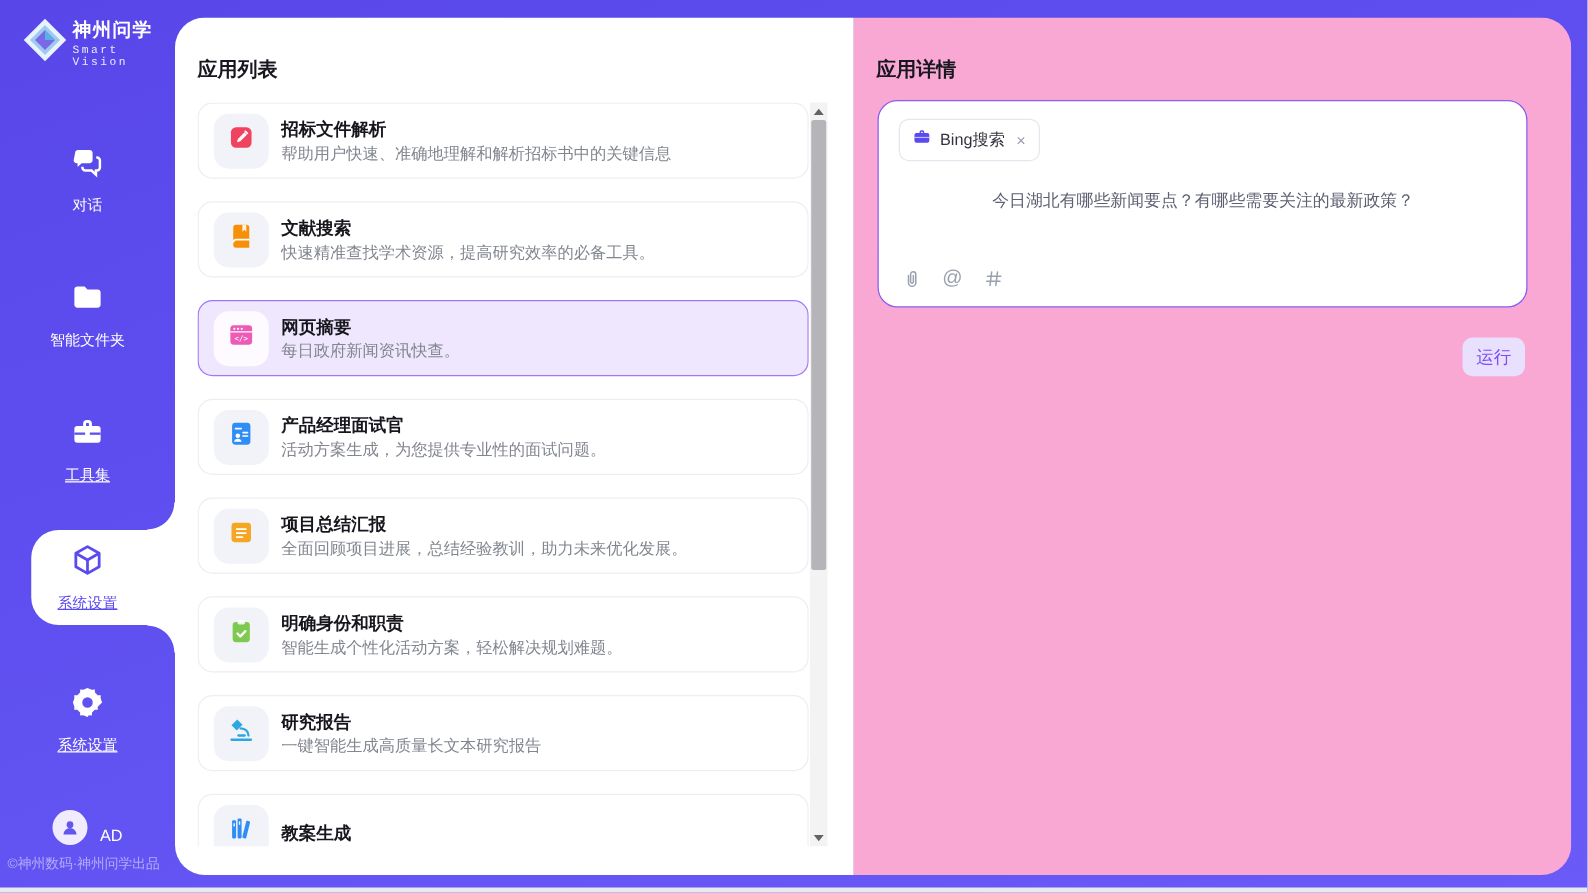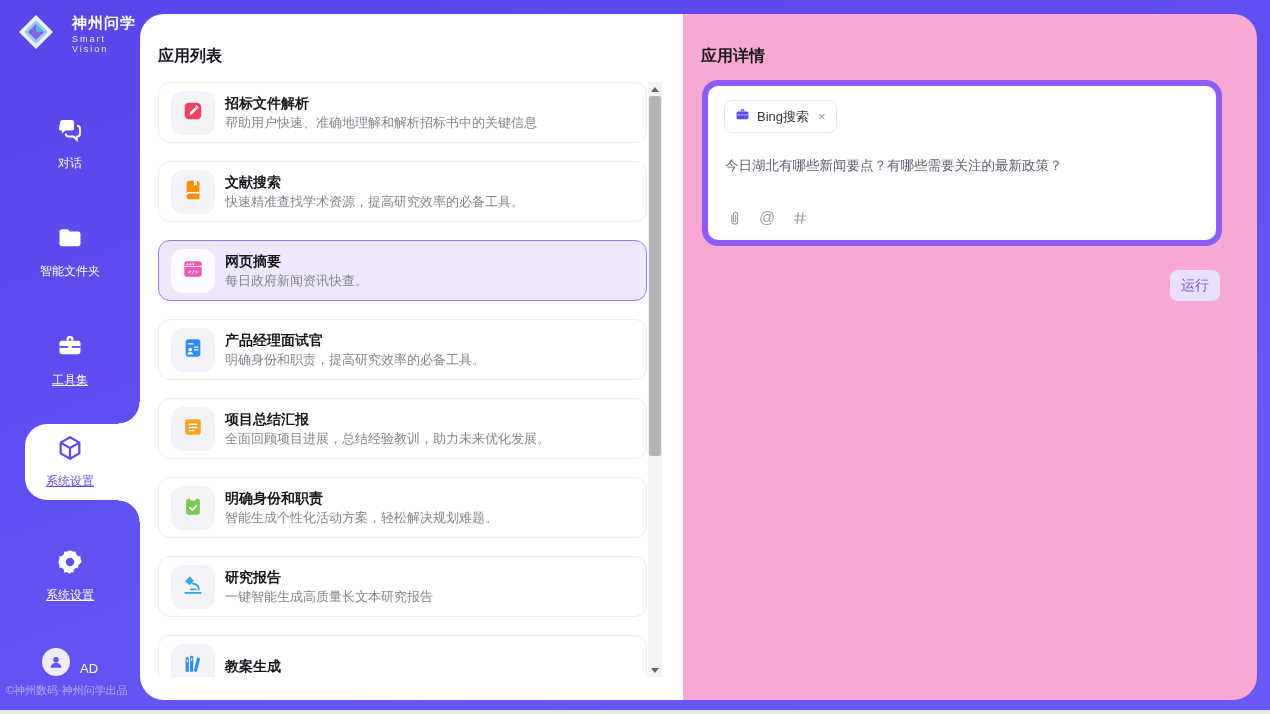--- a/index.html
+++ b/index.html
@@ -7,21 +7,21 @@
   body {
     font-family:"Liberation Sans","DejaVu Sans",sans-serif;
     background:linear-gradient(160deg,#5846e9 0%,#6152f2 55%,#6a5bf8 100%);
     position:relative;
   }
   
   .bottom-strip { position:absolute; left:0; right:0; bottom:0; height:4px; background:#e9e9f0; }
 
   
   .sidebar { position:absolute; left:0; top:0; bottom:4px; width:140px; }
-  .brand { position:absolute; top:12px; left:16px; display:flex; align-items:center; gap:16px; }
+  .brand { position:absolute; top:12px; left:16px; display:flex; align-items:center; gap:2px;font-family:Liberation Mono, monospace; }
   .brand-text .brand-name { color:#fff; font-weight:bold; font-size:15px; letter-spacing:1px; }
   .brand-text .brand-sub { color:#e8ecff; font-size:9px; letter-spacing:2px; margin-top:1px; }
 
   .nav-item { position:absolute; left:0; width:140px; height:72px; display:flex; flex-direction:column;
               align-items:center; justify-content:center; gap:7px; cursor:pointer; }
   .nav-item .nav-content { position:relative; z-index:2; display:flex; flex-direction:column; align-items:center; gap:7px; }
   .nav-label { color:#fff; font-size:12px; }
   .nav-item.underlined .nav-label { text-decoration:underline; }
   .nav-item.active .nav-label { color:#5b4af0; }
   .active-bg { position:absolute; left:25px; right:0; top:0; bottom:0; background:#fff; border-radius:22px 0 0 22px; z-index:1; }
@@ -52,21 +52,21 @@
 
   .fake-scrollbar { position:absolute; top:68px; left:508px; width:14px; height:595px; background:#f3f3f3; }
   .sb-btn { position:absolute; left:0; width:14px; height:14px; display:flex; align-items:center; justify-content:center; cursor:pointer; }
   .sb-btn.up { top:0; } .sb-btn.down { bottom:0; }
   .tri-up { width:0; height:0; border-left:4px solid transparent; border-right:4px solid transparent; border-bottom:5px solid #636363; }
   .tri-down { width:0; height:0; border-left:4px solid transparent; border-right:4px solid transparent; border-top:5px solid #636363; }
   .sb-thumb { position:absolute; left:1px; top:14px; width:12px; height:360px; background:#b5b5b9; border-radius:2px; cursor:pointer; }
 
   .detail-section { flex:1; background:#f9a8d4; position:relative; }
   .detail-card { position:absolute; left:19px; top:66px; width:520px; height:166px; background:#fff;
-                 border:6px solid #8b5cf6; border-radius:16px; }
+                 border:1px solid #8b5cf6; border-radius:16px;text-align:center; }
   .tool-tag { position:absolute; left:16px; top:14px; display:inline-flex; align-items:center; gap:7px;
               border:1px solid #e6e6ee; border-radius:8px; padding:6px 10px; background:#fff; cursor:pointer; }
   .tool-tag-label { font-size:13px; color:#33333f; }
   .tag-close { color:#9aa0ab; font-size:13px; margin-left:2px; cursor:pointer; line-height:1; }
   .prompt-text { position:absolute; left:17px; top:70px; right:16px; font-size:13.5px; color:#5d6171; line-height:20px; }
   .composer-icons { position:absolute; left:17px; bottom:13px; display:flex; align-items:center; gap:15px; color:#9aa0ad; }
   .composer-icons .cicon { width:18px; height:18px; display:flex; align-items:center; justify-content:center;
                            font-size:16px; color:#9aa0ad; cursor:pointer; }
   .run-btn { position:absolute; top:256px; right:37px; width:50px; height:31px; background:#e8e0fc; color:#7a4ff5;
              font-size:14px; border:none; border-radius:8px; cursor:pointer; display:flex; align-items:center; justify-content:center; }
@@ -207,21 +207,21 @@
     <div class="app-icon-box">
             <span class="app-icon" style="color: rgb(47, 142, 245);"><svg width="22" height="22" viewBox="0 0 24 24">
                 <rect x="4" y="2.5" width="16" height="19" rx="3" fill="currentColor"></rect>
                 <path d="M7 7.5h5M13.5 11h4M13.5 14h4" stroke="#fff" stroke-width="1.4" stroke-linecap="round"></path>
                 <circle cx="9" cy="13.8" r="2" fill="#fff"></circle>
                 <path d="M5.7 19a3.4 3.4 0 0 1 6.6 0z" fill="#fff"></path>
               </svg></span>
           </div>
     <div class="app-texts">
       <div class="app-name">产品经理面试官</div>
-      <div class="app-desc">明确身份和职责，提高研究效率的必备工具。</div>
+      <div class="app-desc">活动方案生成，为您提供专业性的面试问题。</div>
     </div>
   </div>
         <div class="app-card">
     <div class="app-icon-box">
             <span class="app-icon" style="color: rgb(245, 166, 35);"><svg width="22" height="22" viewBox="0 0 24 24">
                 <rect x="3.5" y="3.5" width="17" height="17" rx="3" fill="currentColor"></rect>
                 <path d="M8 9h8M8 12.5h8M8 16h5" stroke="#fff" stroke-width="1.5" stroke-linecap="round"></path>
               </svg></span>
           </div>
     <div class="app-texts">

